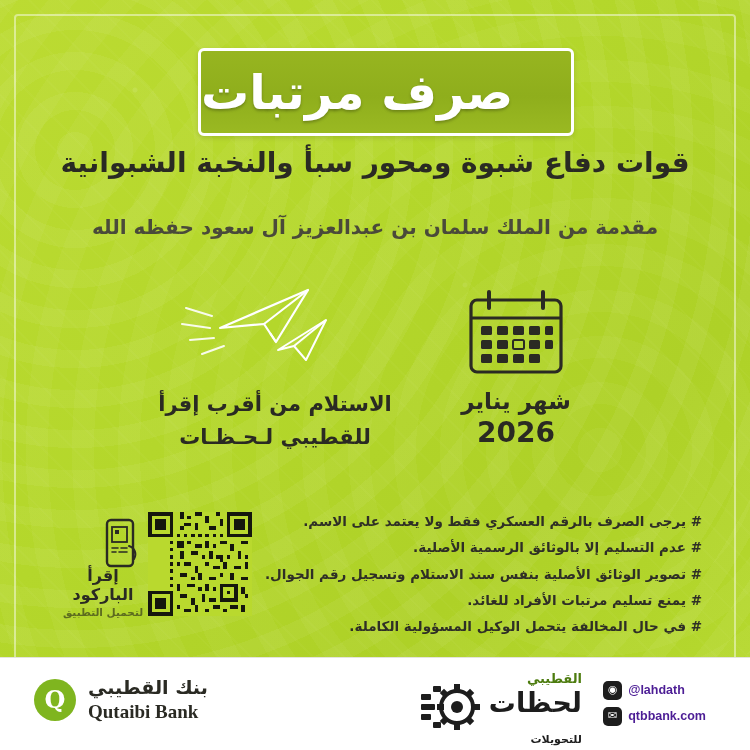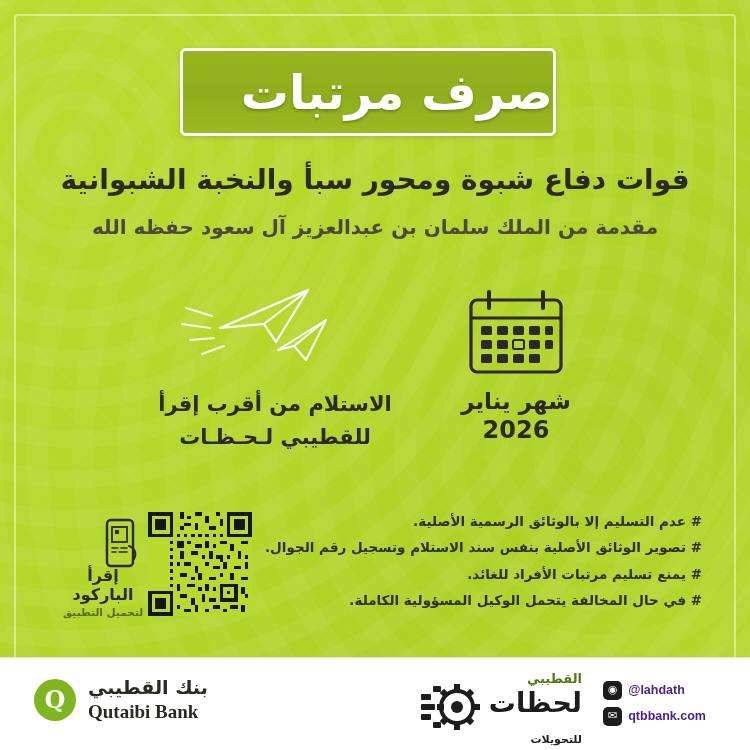--- a/index.html
+++ b/index.html
@@ -32,40 +32,40 @@
   .inner-border{
     position:absolute;left:14px;top:14px;right:14px;bottom:14px;
     border:2px solid rgba(255,255,255,0.45);
     border-radius:4px;
     pointer-events:none;
   }
 
   
   .banner{
     position:absolute;
-    left:180px;top:48px;width:370px;height:82px;
+    left:198px;top:48px;width:370px;height:82px;
     background:linear-gradient(180deg,#97b520 0%,#8fae1c 55%,#9ab922 100%);
     border:3px solid #ffffff;
     border-radius:6px;
-    display:flex;align-items:center;justify-content:flex-end;
+    display:flex;align-items:center;justify-content:flex-start;
     box-shadow:0 2px 5px rgba(0,0,0,0.12);
   }
   .banner-text{
     color:#ffffff;
     font-size:48px;
     font-weight:bold;
     letter-spacing:1px;
     direction:rtl;
     text-shadow:0 2px 3px rgba(0,0,0,0.25);
     line-height:1;
   }
 
   .headline{
     position:absolute;
-    left:30px;right:30px;top:162px;
+    left:30px;right:30px;top:145px;
     text-align:center;
     direction:rtl;
     color:#2a2a23;
     font-size:28px;
     font-weight:bold;
     line-height:1.3;
   }
 
   .subhead{
     position:absolute;
@@ -89,21 +89,21 @@
   .month-label{
     margin-top:8px;
     color:#2a2a23;
     font-size:23px;
     font-weight:bold;
     direction:rtl;
   }
   .year-label{
     margin-top:2px;
     color:#2a2a23;
-    font-size:24px;
+    font-size:28px;
     font-weight:bold;
   }
 
   
   .planes{
     position:absolute;left:180px;top:280px;
   }
   .delivery{
     position:absolute;
     left:130px;top:388px;width:290px;
@@ -255,20 +255,21 @@
         <rect x="50" y="66" width="11" height="9" rx="1.5"></rect>
         <rect x="66" y="66" width="11" height="9" rx="1.5"></rect>
       </g>
       <rect x="50" y="52" width="11" height="9" rx="1.5" fill="none" stroke="#2a2a23" stroke-width="2"></rect>
     </svg>
     <div class="month-label">شهر يناير</div>
     <div class="year-label">2026</div>
   </div>
 
   <div class="notes">
+    <div class="note"># يرجى الصرف بالرقم العسكري فقط ولا يعتمد على الاسم.</div>
     <div class="note"># عدم التسليم إلا بالوثائق الرسمية الأصلية.</div>
     <div class="note"># تصوير الوثائق الأصلية بنفس سند الاستلام وتسجيل رقم الجوال.</div>
     <div class="note"># يمنع تسليم مرتبات الأفراد للغائد.</div>
     <div class="note"># في حال المخالفة يتحمل الوكيل المسؤولية الكاملة.</div>
   </div>
 
   <div class="qr-wrap">
     <svg width="104" height="104" viewBox="0 0 29 29" shape-rendering="crispEdges">
       <rect width="29" height="29" fill="#b9d92e"></rect>
       <g fill="#15170d">

